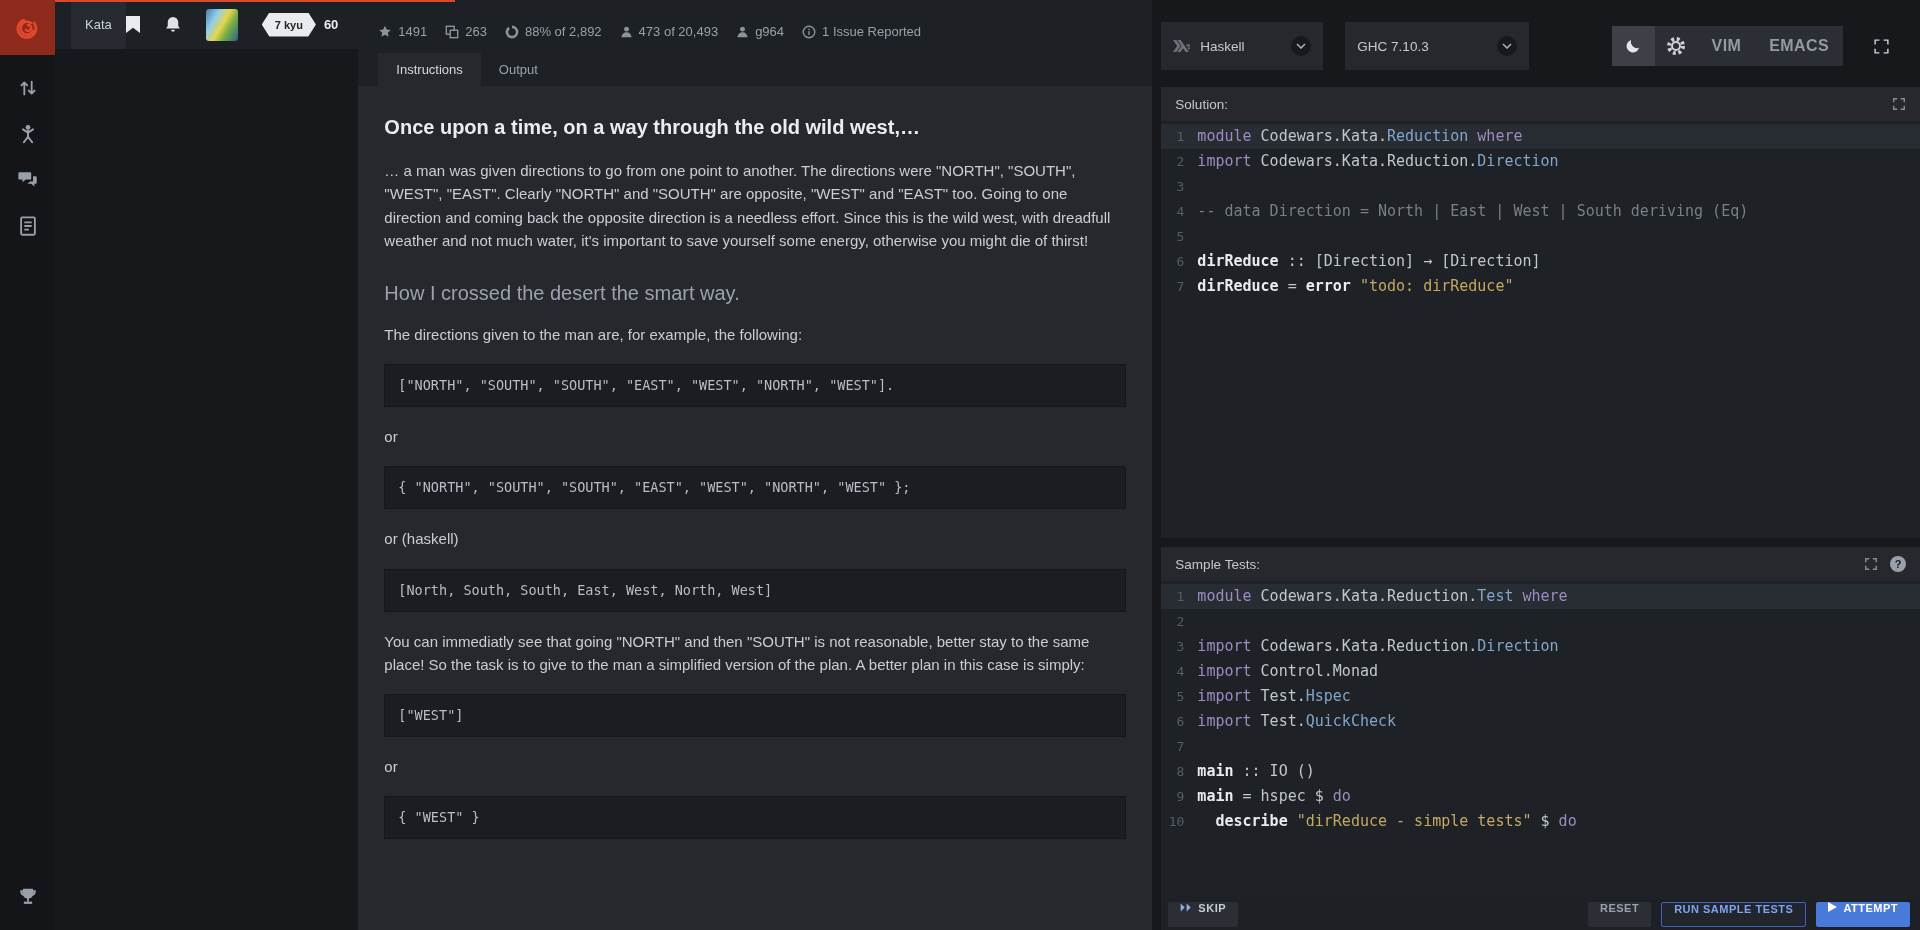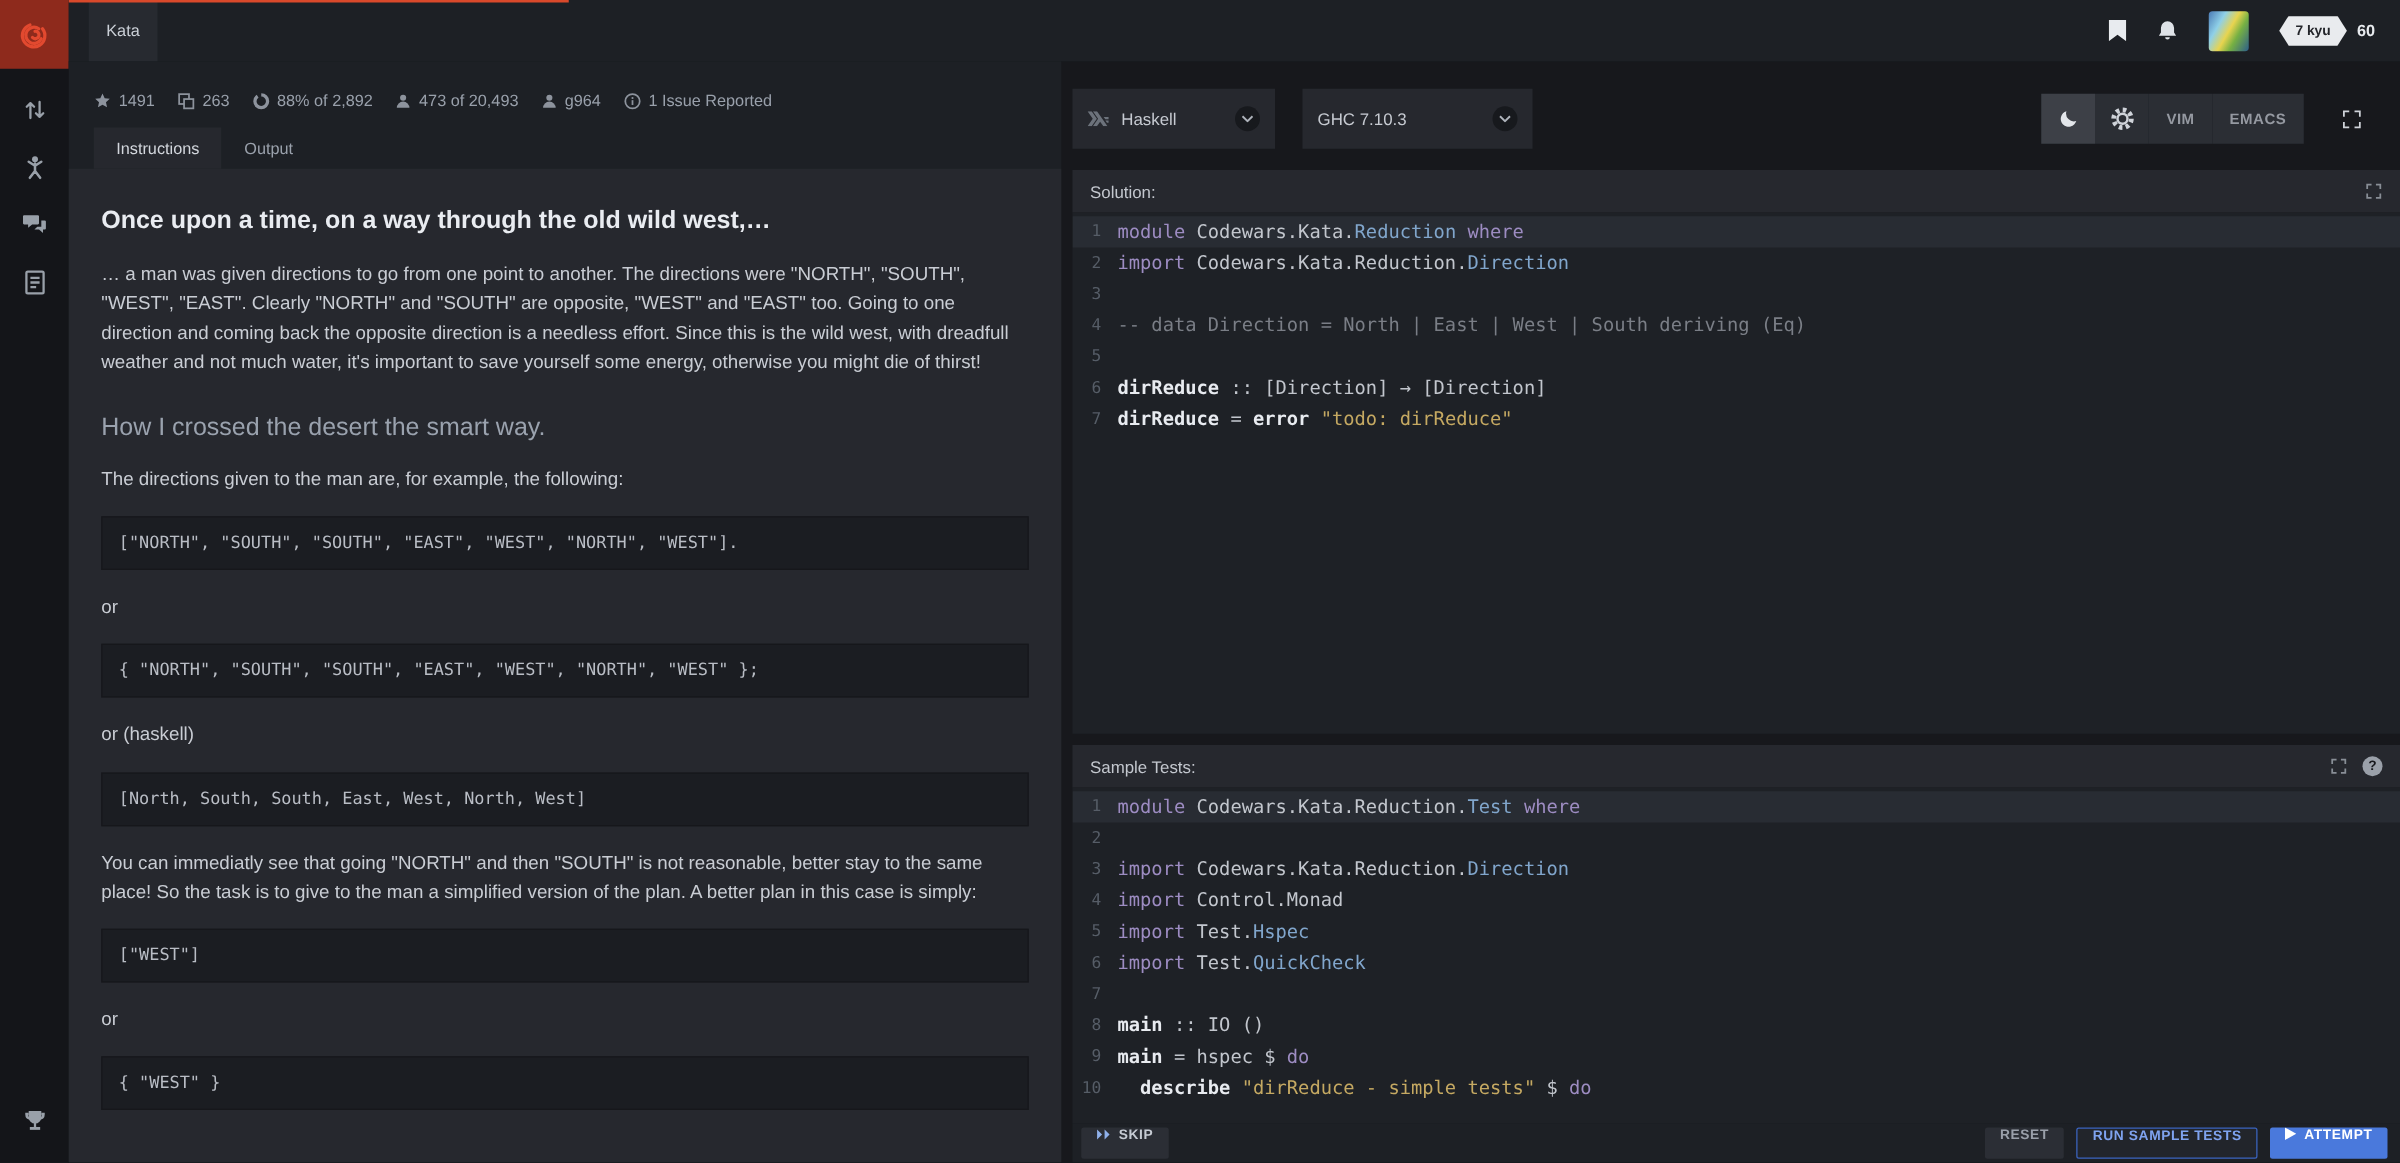--- a/index.html
+++ b/index.html
@@ -7,21 +7,21 @@
   .app { display: flex; width: 100%; height: 100%; font-family: "Liberation Sans", sans-serif; }
 
   
   .sidebar { width: 55px; flex-shrink: 0; background: #141519; display: flex; flex-direction: column; align-items: center; }
   .logo { width: 55px; height: 55px; background: #8e2a1c; display: flex; align-items: center; justify-content: center; cursor: pointer; }
   .nav-icon { width: 55px; height: 46px; display: flex; align-items: center; justify-content: center; color: #99a0a9; cursor: pointer; }
   .sidebar .spacer { flex: 1; }
   .nav-icon.bottom { margin-bottom: 10px; }
 
   
-  .main { flex: 1; display: flex; flex-direction: column; min-width: 0; }
+  .main { flex: 1; display: flex; flex-direction: row; min-width: 0; }
   .topbar { height: 49px; flex-shrink: 0; background: #1d2025; display: flex; align-items: stretch; position: relative; }
   .progress-line { position: absolute; top: 0; left: 0; width: 400px; height: 2px; background: #d9492b; z-index: 5; }
   .kata-tab { margin-left: 16px; min-width: 54px; background: #272a30; color: #ccd1d8; font-size: 13px; display: flex; align-items: center; justify-content: center; cursor: pointer; padding: 0 14px; }
   .topbar-right { margin-left: auto; display: flex; align-items: center; gap: 24px; padding-right: 20px; }
   .icon-btn { background: none; border: none; cursor: pointer; display: flex; align-items: center; padding: 0; }
   .avatar { width: 32px; height: 32px; border-radius: 3px; cursor: pointer;
     background: linear-gradient(120deg, #4a7ab5 0%, #8fd0e8 28%, #e8d44f 50%, #76b043 68%, #2c5d8a 100%); }
   .rank-wrap { display: flex; align-items: center; gap: 8px; }
   .rank-badge { clip-path: polygon(14% 0, 86% 0, 100% 50%, 86% 100%, 14% 100%, 0 50%); background: #e9ebee; color: #23252a; font-size: 11px; font-weight: bold; padding: 6px 13px; cursor: pointer; }
   .honor { color: #e8ebef; font-size: 13px; font-weight: bold; }
@@ -51,21 +51,21 @@
   .description .or { margin: 16px 0; }
 
   
   .right-panel { flex: 1; display: flex; flex-direction: column; padding-left: 9px; min-width: 0; }
   .lang-bar { margin-top: 22px; height: 48px; display: flex; align-items: center; flex-shrink: 0; }
   .dropdown { height: 48px; background: #26282e; border: none; display: flex; align-items: center; gap: 10px; padding: 0 12px; color: #c6cad1; font-size: 13.5px; cursor: pointer; font-family: inherit; }
   .dropdown.lang { width: 162px; }
   .dropdown.ver { width: 184px; margin-left: 22px; }
   .chev { width: 20px; height: 20px; border-radius: 50%; background: #17191d; display: flex; align-items: center; justify-content: center; margin-left: auto; flex-shrink: 0; }
   .ctl-group { display: flex; margin-left: auto; }
-  .ctl { height: 40px; background: #2b2e34; border: none; display: flex; align-items: center; justify-content: center; color: #9599a1; font-size: 12px; font-weight: bold; letter-spacing: .4px; cursor: pointer; padding: 0 14px; font-family: inherit; }
+  .ctl { height: 40px; background: #2b2e34; border: none; display: flex; align-items: center; justify-content: center; color: #9599a1; font-size: 16px; font-weight: bold; letter-spacing: .4px; cursor: pointer; padding: 0 14px; font-family: inherit; }
   .ctl.iconb { width: 43px; padding: 0; }
   .ctl.active { background: #3d4047; }
   .expand-btn { background: none; border: none; cursor: pointer; margin: 0 30px; display: flex; align-items: center; }
 
   .panel-header { height: 34px; background: #26282e; display: flex; align-items: center; padding: 0 14px; color: #c3c7ce; font-size: 13.5px; flex-shrink: 0; }
   .panel-header.sol { margin-top: 17px; }
   .panel-header.tests { margin-top: 9px; }
   .hdr-icons { margin-left: auto; display: flex; align-items: center; gap: 12px; }
   .hdr-icons .icon-btn svg { opacity: .85; }
   .help-dot { width: 16px; height: 16px; border-radius: 50%; background: #9aa0a9; color: #17181c; font-size: 11px; font-weight: bold; display: flex; align-items: center; justify-content: center; cursor: pointer; }

